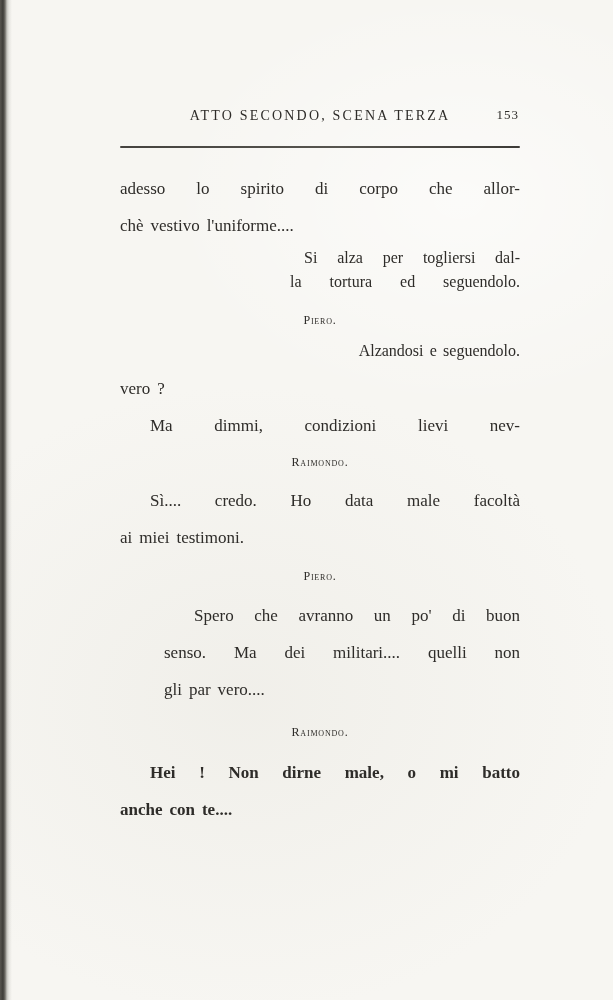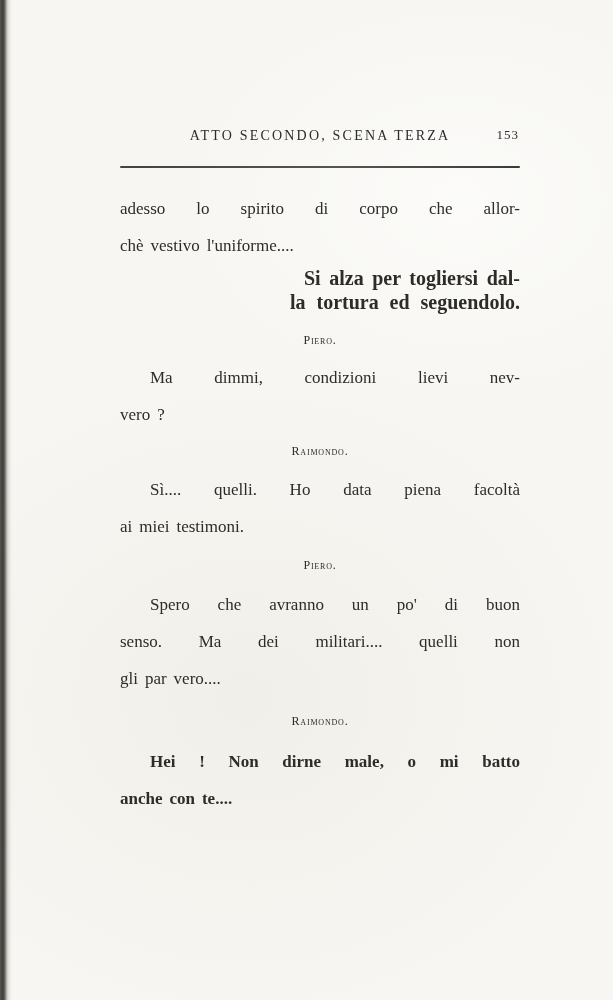--- a/index.html
+++ b/index.html
@@ -29,21 +29,21 @@
     position: absolute;
     left: 0; top: 0; bottom: 0;
     width: 12px;
     background: linear-gradient(to right,
       #57554f 0px, #3e3c38 3px, #6e6c66 5px,
       rgba(110,108,100,0.35) 7px, rgba(110,108,100,0.12) 9px, transparent 12px);
   }
   .text-block {
     position: absolute;
     left: 120px;
-    top: 128px;
+    top: 108px;
     width: 400px;
   }
   .running-head {
     position: relative;
     height: 20px;
     font-size: 14px;
     letter-spacing: 2.2px;
     text-align: center;
     white-space: nowrap;
   }
@@ -65,24 +65,23 @@
     line-height: 37px;
     word-spacing: 0.16em;
   }
   .ln { display: block; }
   .just {
     text-align: justify;
     text-align-last: justify;
   }
   .indent { text-indent: 30px; }
   .stage {
-    font-size: 20px;
+    font-size: 16px;
     line-height: 24px;
     word-spacing: 0.14em;
-    font-weight: bold;
   }
   .stage-block {
     margin-left: 170px;
     width: 230px;
   }
   .stage-block .first { text-indent: 14px; }
   .stage-right { text-align: right; }
   .speaker {
     font-size: 12px;
     line-height: 24px;
@@ -91,21 +90,21 @@
     letter-spacing: 0.8px;
   }
   .mt-para1  { margin-top: 22px; }
   .mt-stage1 { margin-top: 2px; }
   .mt-sp1    { margin-top: 14px; }
   .mt-stage2 { margin-top: 7px; }
   .mt-para2  { margin-top: 7px; }
   .mt-sp2    { margin-top: 6px; }
   .mt-para3  { margin-top: 8px; }
   .mt-sp3    { margin-top: 8px; }
-  .mt-para4  { margin-top: 9px; }
+  .mt-para4  { margin-top: 9px; margin-left: 44px; }
   .mt-sp4    { margin-top: 12px; }
   .mt-para5  { margin-top: 10px; font-weight: bold; }
 </style>
 </head>
 <body>
 
 <div class="paper"></div>
 <div class="binding"></div>
 
 <div class="text-block">
@@ -122,30 +121,33 @@
     <span class="ln">chè vestivo l'uniforme....</span>
   </div>
 
   <div class="stage stage-block mt-stage1">
     <span class="ln just first">Si alza per togliersi dal-</span>
     <span class="ln just">la tortura ed seguendolo.</span>
   </div>
 
   <div class="speaker mt-sp1">Piero.</div>
 
+  <div class="stage stage-right mt-stage2">
+    <span class="ln">Alzandosi e seguendolo.</span>
+  </div>
 
   <div class="dialogue mt-para2">
+    <span class="ln">vero ?</span>
     <span class="ln just indent">Ma dimmi, condizioni lievi nev-</span>
-    <span class="ln">vero ?</span>
   </div>
 
   <div class="speaker mt-sp2">Raimondo.</div>
 
   <div class="dialogue mt-para3">
-    <span class="ln just indent">Sì.... quelli. Ho data piena facoltà</span>
+    <span class="ln just indent">Sì.... credo. Ho data male facoltà</span>
     <span class="ln">ai miei testimoni.</span>
   </div>
 
   <div class="speaker mt-sp3">Piero.</div>
 
   <div class="dialogue mt-para4">
     <span class="ln just indent">Spero che avranno un po' di buon</span>
     <span class="ln just">senso. Ma dei militari.... quelli non</span>
     <span class="ln">gli par vero....</span>
   </div>

